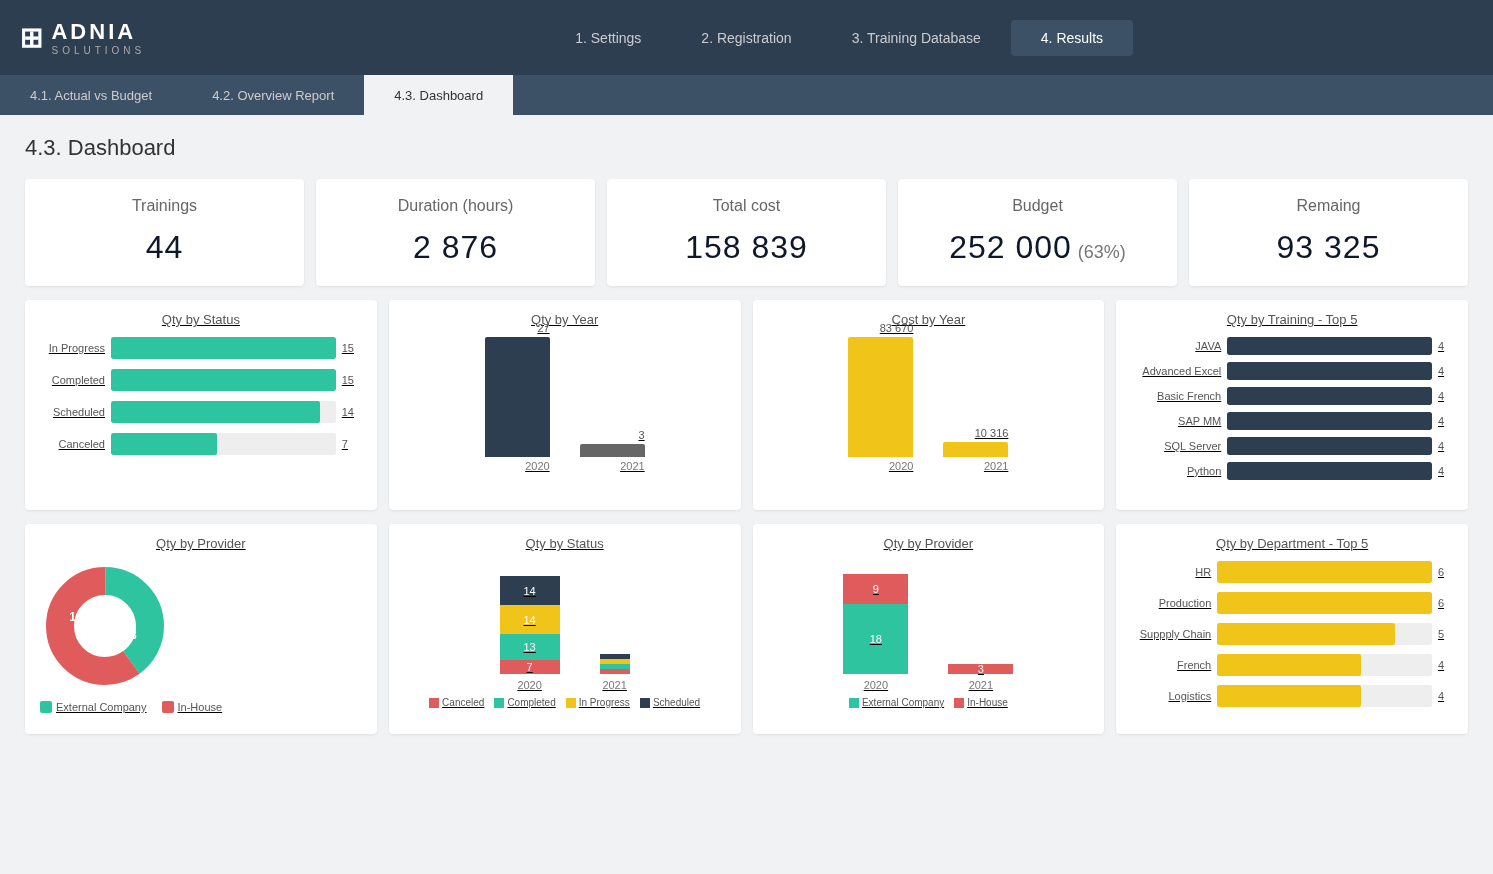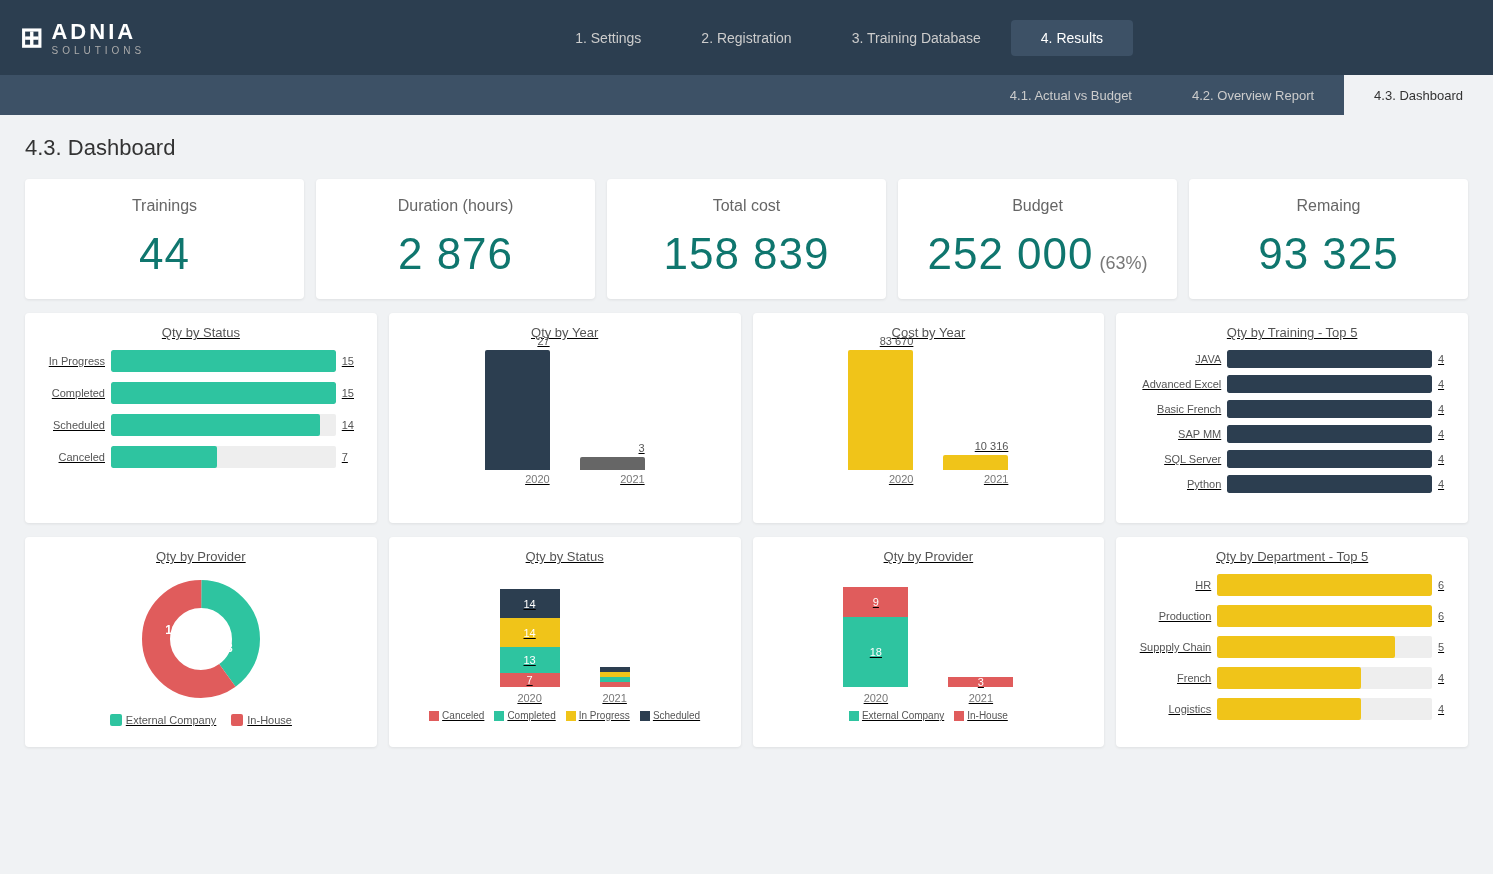--- a/index.html
+++ b/index.html
@@ -55,21 +55,21 @@
     }
     .nav-item.active {
       background: #3d5166;
       color: white;
     }
 
     
     .sub-nav {
       background: #3d5166;
       display: flex;
-      justify-content: flex-end;
+      justify-content: flex-start;
       gap: 0;
       height: 40px;
     }
     .sub-nav-item {
       color: #ccc;
       padding: 0 30px;
       display: flex;
       align-items: center;
       cursor: pointer;
       font-size: 13px;
@@ -106,22 +106,22 @@
       flex-direction: column;
       align-items: center;
       box-shadow: 0 1px 3px rgba(0,0,0,0.08);
     }
     .kpi-label {
       font-size: 16px;
       color: #666;
       margin-bottom: 14px;
     }
     .kpi-value {
-      font-size: 44px;
-      color: #0f766e;
+      font-size: 32px;
+      color: #0f172a;
       font-weight: 300;
       letter-spacing: 1px;
     }
     .kpi-sub {
       font-size: 18px;
       color: #777;
       margin-left: 6px;
     }
 
     
@@ -236,21 +236,21 @@
     .training-bar-val {
       font-size: 11px;
       color: #555;
       width: 15px;
     }
 
     
     .donut-container {
       display: flex;
       flex-direction: column;
-      align-items: center;
+      align-items: flex-start;
     }
     .donut-legend {
       display: flex;
       gap: 15px;
       margin-top: 10px;
       font-size: 11px;
       color: #555;
     }
     .legend-item {
       display: flex;

